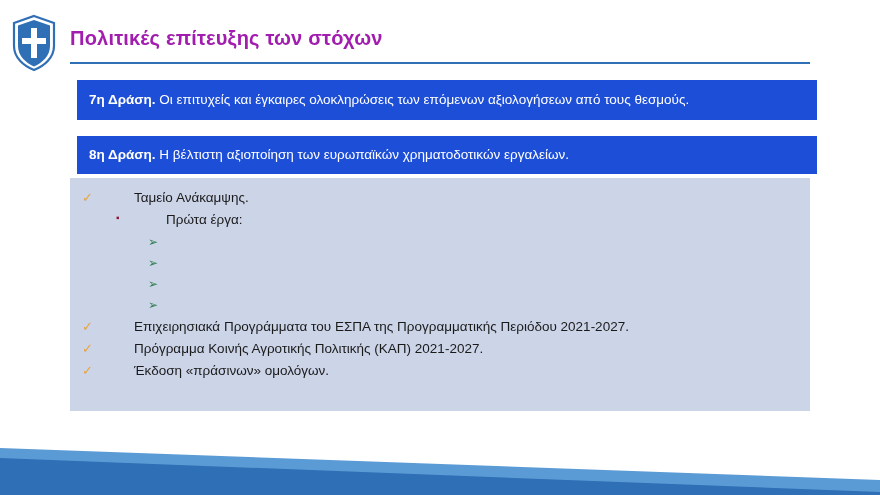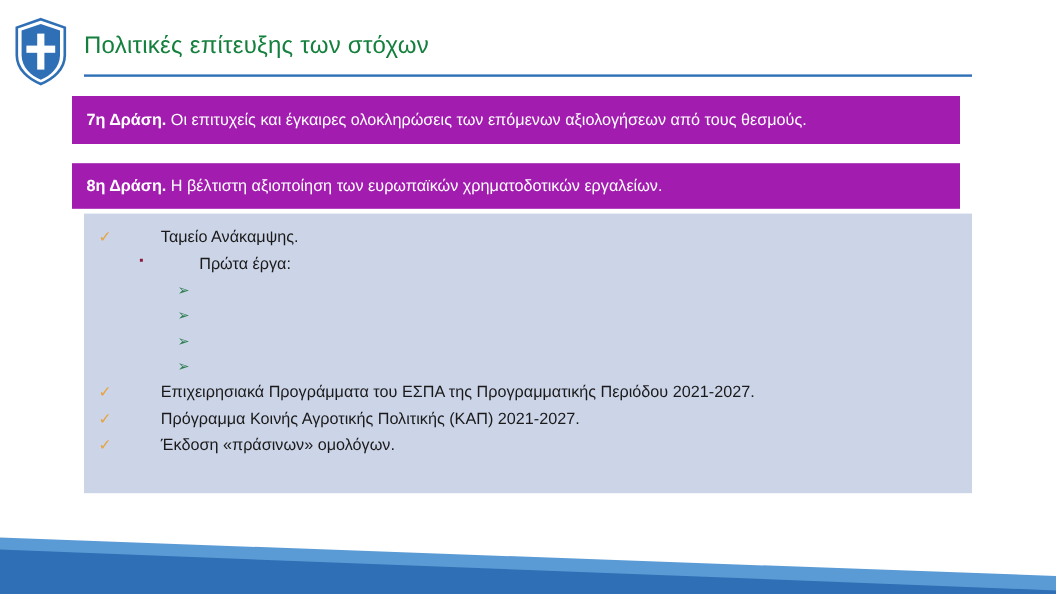--- a/index.html
+++ b/index.html
@@ -24,39 +24,39 @@
     height: 58px;
   }
   .emblem svg { display: block; }
 
   
   .title {
     position: absolute;
     left: 70px;
     top: 27px;
     font-size: 20px;
-    font-weight: normal;
-    color: #15803d;
+    font-weight: bold;
+    color: #a21caf;
     letter-spacing: 0.2px;
   }
   .title-rule {
     position: absolute;
     left: 70px;
     top: 62px;
     width: 740px;
     height: 2px;
     background: #2f6fb5;
   }
 
   
   .action-bar {
     position: absolute;
-    left: 60px;
+    left: 77px;
     width: 740px;
-    background: #a21caf;
+    background: #1d4ed8;
     color: #ffffff;
     display: flex;
     align-items: center;
   }
   .action-bar .bar-text {
     padding-left: 12px;
     font-size: 13.5px;
     line-height: 1.2;
   }
   .action-bar .bar-text b {

